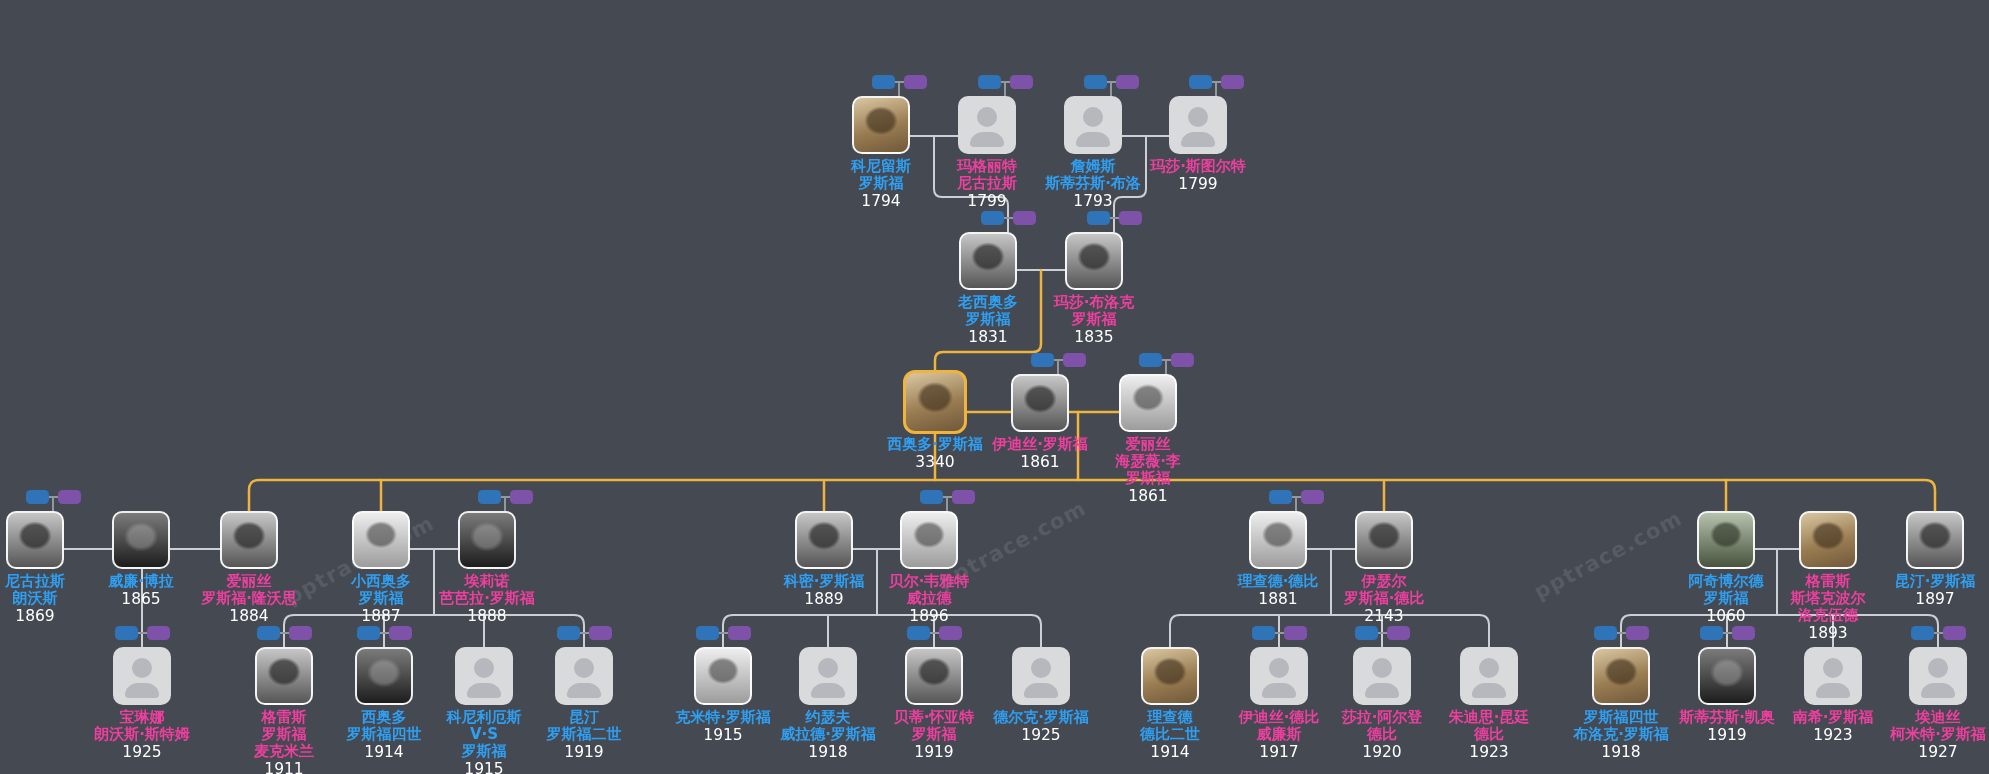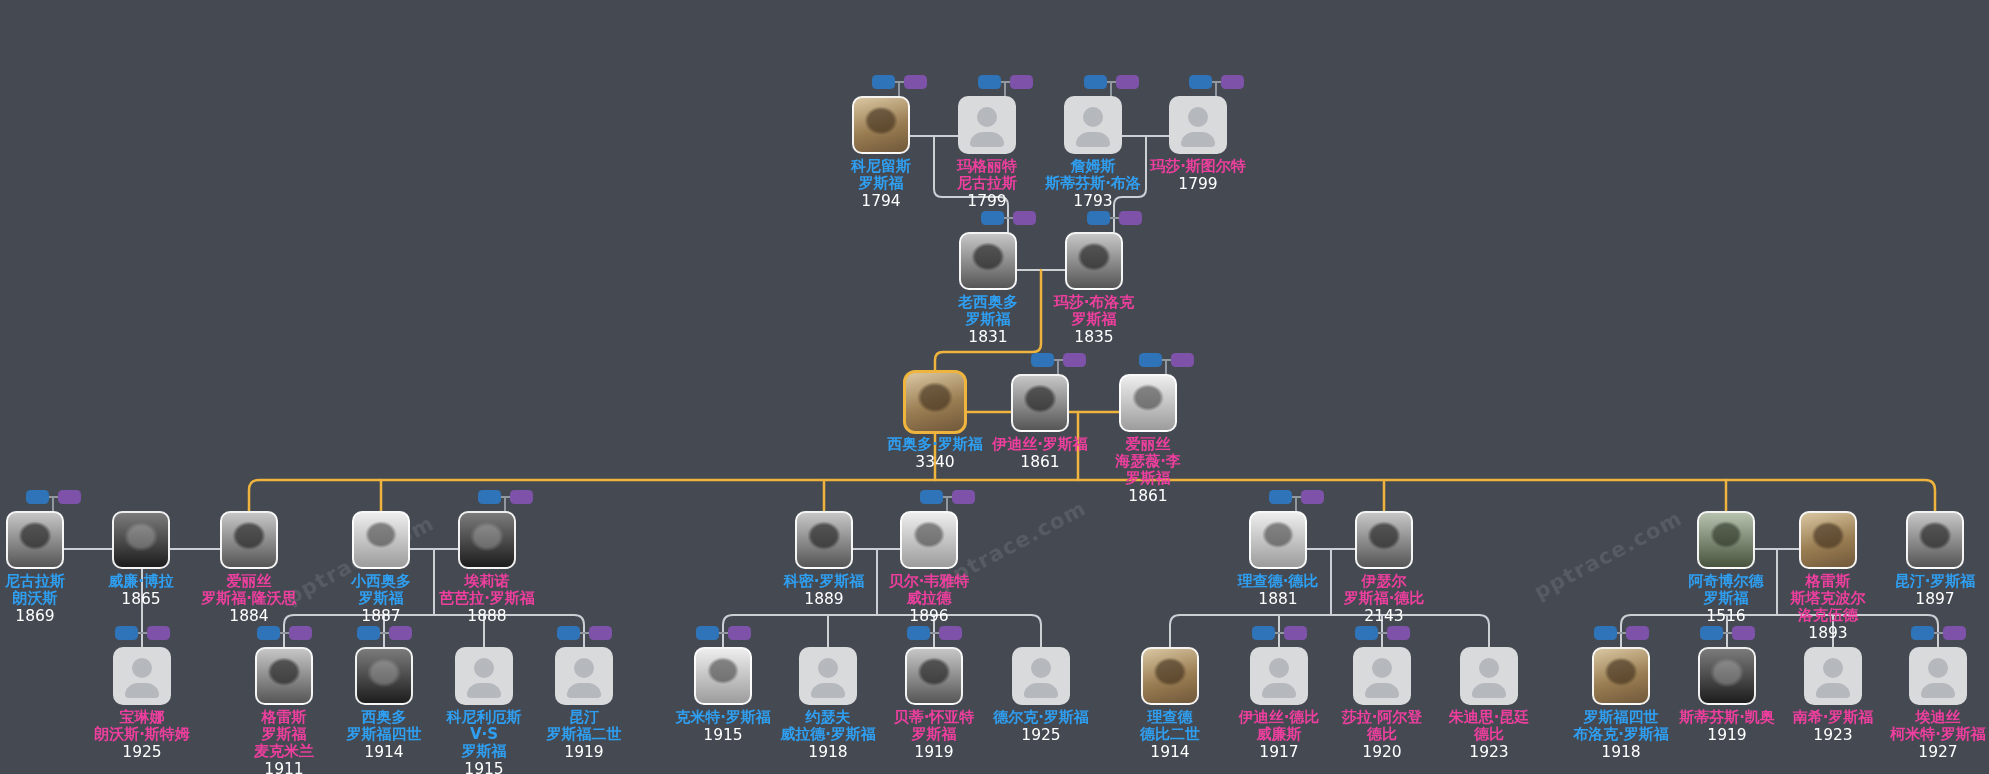--- a/index.html
+++ b/index.html
@@ -311,21 +311,21 @@
           <div>伊瑟尔</div>
           <div>罗斯福·德比</div>
           <div class="year">2143</div>
         </div>
       </div>
       <div class="person" style="left: 1656px; top: 490px;">
         <div class="photo tone-color"></div>
         <div class="name-block male">
           <div>阿奇博尔德</div>
           <div>罗斯福</div>
-          <div class="year">1516</div>
+          <div class="year">1060</div>
         </div>
       </div>
       <div class="person" style="left: 1758px; top: 490px;">
         <div class="photo tone-sepia"></div>
         <div class="name-block female">
           <div>格雷斯</div>
           <div>斯塔克波尔</div>
           <div>洛克伍德</div>
           <div class="year">1893</div>
         </div>

